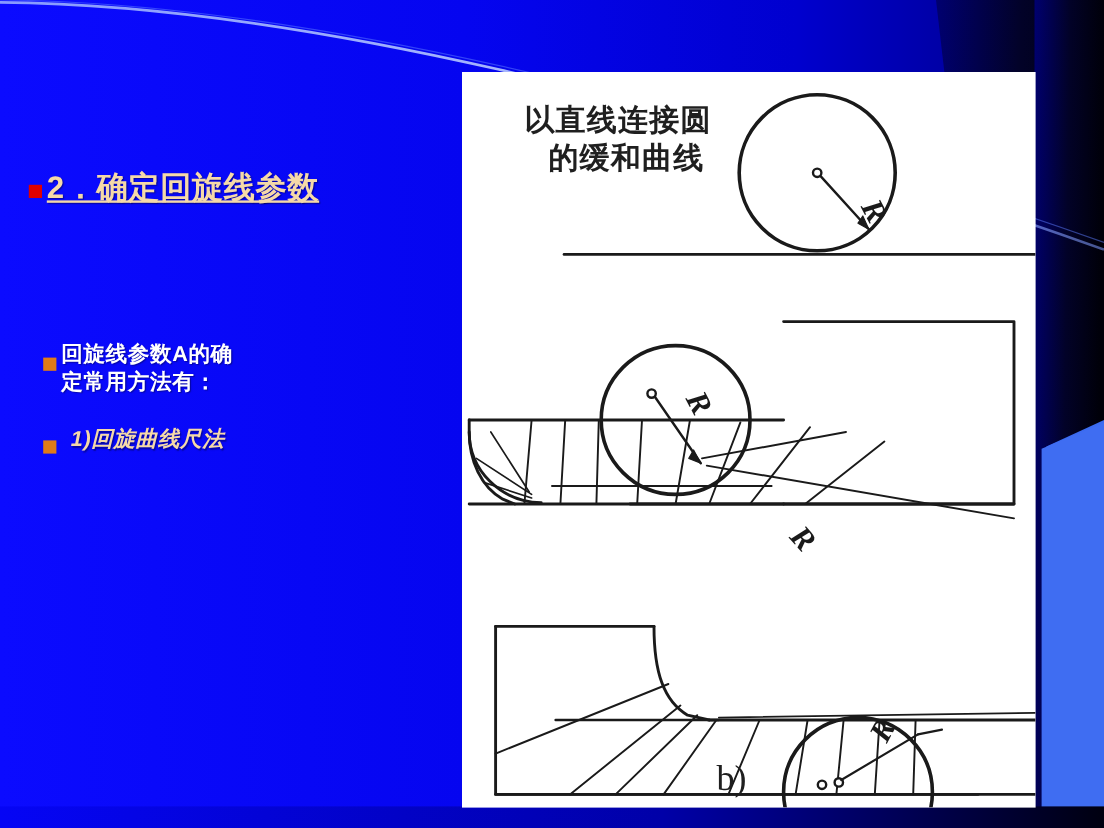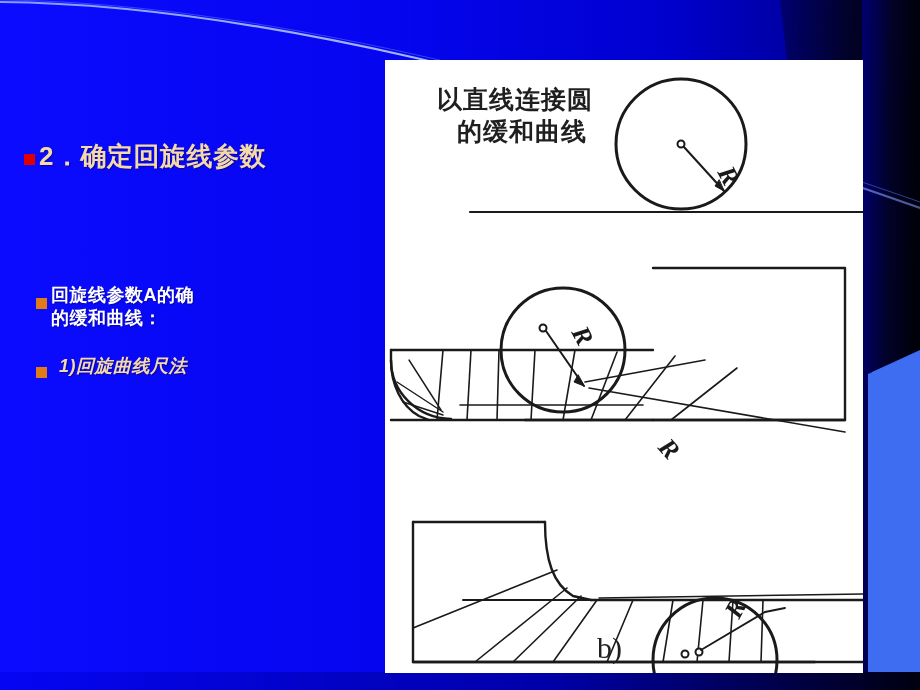--- a/index.html
+++ b/index.html
@@ -39,21 +39,21 @@
   .btext {
     font-size:18px;
     line-height:1.25;
     font-weight:bold;
     letter-spacing:.5px;
   }
   .gold  { color:#f5d9a8; text-shadow:1px 1px 1px rgba(0,0,0,.35); }
   .white { color:#ffffff; text-shadow:1px 1px 1px rgba(0,0,0,.35); }
 
   #row-1 { left:24px; top:140px; }
-  #row-1 .btext { font-size:26px; }
+  #row-1 .btext { font-size:26px;text-decoration:underline; }
   #row-2 { left:36px; top:284px; width:330px; }
   #row-2 .btext { width:290px; }
   #row-3 { left:36px; top:355px;font-style:italic; }
   #row-3 .marker { margin-top:12px; }
   #row-3 .btext { padding-left:8px; }
 
   
   #panel {
     position:absolute;
     left:385px; top:60px;
@@ -111,21 +111,21 @@
 
   <div class="bullet-row" id="row-1">
     <span class="marker red"></span>
     <span class="btext gold">2．确定回旋线参数</span>
   </div>
 
   <div class="bullet-row" id="row-2">
     <span class="marker orange"></span>
     <span class="btext white">
       <span>回旋线参数A的确</span><br>
-      <span>的缓和曲线：</span>
+      <span>定常用方法有：</span>
     </span>
   </div>
 
   <div class="bullet-row" id="row-3">
     <span class="marker orange"></span>
     <span class="btext gold">1)回旋曲线尺法</span>
   </div>
 
 </div>
 

